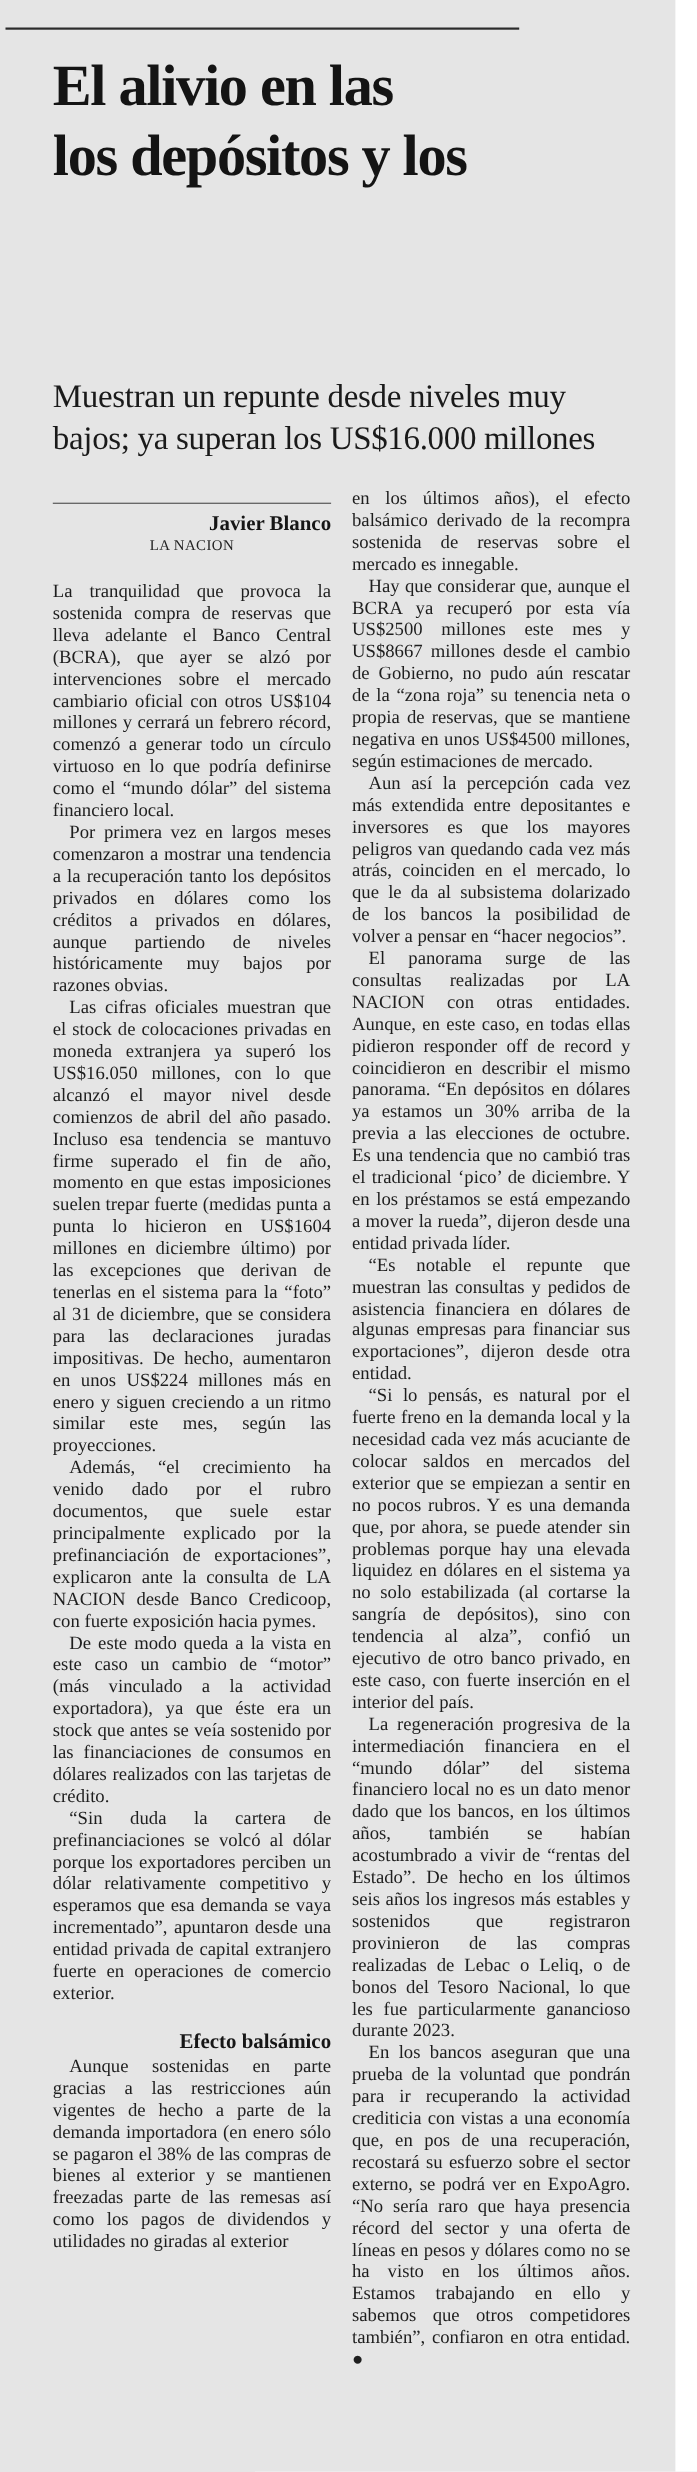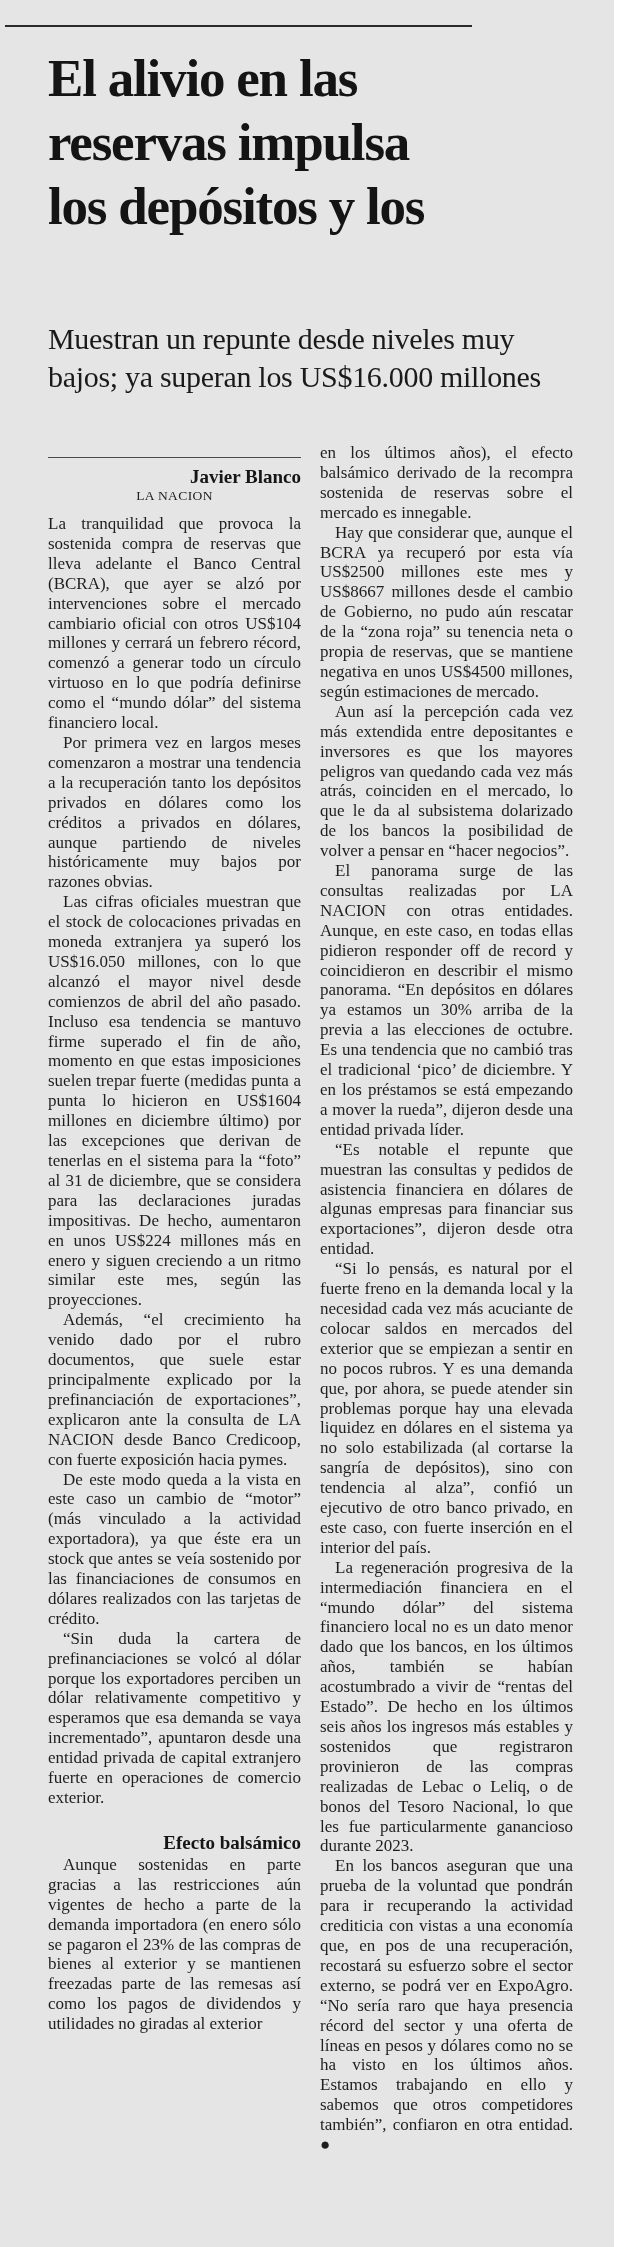--- a/index.html
+++ b/index.html
@@ -31,21 +31,21 @@
     width: 470px;
     font-size: 53px;
     line-height: 64px;
     font-weight: 700;
     letter-spacing: -1.2px;
     color: #141414;
   }
   .subtitle {
     position: absolute;
     left: 48px;
-    top: 320px;
+    top: 342px;
     width: 520px;
     font-size: 30px;
     line-height: 38px;
     font-weight: 400;
     letter-spacing: -0.3px;
     color: #1a1a1a;
   }
   .columns {
     position: absolute;
     left: 48px;
@@ -78,41 +78,40 @@
     font-size: 13.5px;
     line-height: 16px;
     letter-spacing: 0.4px;
     text-align: center;
     color: #222222;
   }
   .col p {
     margin: 0;
     padding: 0;
   }
-  .col p.first-body { margin-top: 10px; }
+  .col p.first-body { margin-top: 24px; }
   .col p.indent { text-indent: 15px; }
   .subhead {
     margin: 24px 0 1px 0;
     font-size: 19px;
     line-height: 22px;
     font-weight: 700;
     text-align: right;
     color: #161616;
   }
 </style>
 </head>
 <body>
 
 <div class="page">
 
   <div class="top-rule"></div>
 
   <h1 class="headline" style="margin:0;">
     <div>El alivio en las</div>
-    <div>reservas impulsa</div>
     <div>los depósitos y los</div>
   </h1>
 
   <h2 class="subtitle" style="margin:0; font-weight:400;">
     <div>Muestran un repunte desde niveles muy</div>
     <div>bajos; ya superan los US$16.000 millones</div>
   </h2>
 
   <div class="columns">
 
@@ -123,21 +122,21 @@
 
       <p class="first-body">La tranquilidad que provoca la sostenida compra de reservas que lleva adelante el Banco Central (BCRA), que ayer se alzó por intervenciones sobre el mercado cambiario oficial con otros US$104 millones y cerrará un febrero récord, comenzó a generar todo un círculo virtuoso en lo que podría definirse como el “mundo dólar” del sistema financiero local.</p>
       <p class="indent">Por primera vez en largos meses comenzaron a mostrar una tendencia a la recuperación tanto los depósitos privados en dólares como los créditos a privados en dólares, aunque partiendo de niveles históricamente muy bajos por razones obvias.</p>
       <p class="indent">Las cifras oficiales muestran que el stock de colocaciones privadas en moneda extranjera ya superó los US$16.050 millones, con lo que alcanzó el mayor nivel desde comienzos de abril del año pasado. Incluso esa tendencia se mantuvo firme superado el fin de año, momento en que estas imposiciones suelen trepar fuerte (medidas punta a punta lo hicieron en US$1604 millones en diciembre último) por las excepciones que derivan de tenerlas en el sistema para la “foto” al 31 de diciembre, que se considera para las declaraciones juradas impositivas. De hecho, aumentaron en unos US$224 millones más en enero y siguen creciendo a un ritmo similar este mes, según las proyecciones.</p>
       <p class="indent">Además, “el crecimiento ha venido dado por el rubro documentos, que suele estar principalmente explicado por la prefinanciación de exportaciones”, explicaron ante la consulta de LA NACION desde Banco Credicoop, con fuerte exposición hacia pymes.</p>
       <p class="indent">De este modo queda a la vista en este caso un cambio de “motor” (más vinculado a la actividad exportadora), ya que éste era un stock que antes se veía sostenido por las financiaciones de consumos en dólares realizados con las tarjetas de crédito.</p>
       <p class="indent">“Sin duda la cartera de prefinanciaciones se volcó al dólar porque los exportadores perciben un dólar relativamente competitivo y esperamos que esa demanda se vaya incrementado”, apuntaron desde una entidad privada de capital extranjero fuerte en operaciones de comercio exterior.</p>
 
       <h3 class="subhead">Efecto balsámico</h3>
 
-      <p class="indent">Aunque sostenidas en parte gracias a las restricciones aún vigentes de hecho a parte de la demanda importadora (en enero sólo se pagaron el 23% de las compras de bienes al exterior y se mantienen freezadas parte de las remesas así como los pagos de dividendos y utilidades no giradas al exterior</p>
+      <p class="indent">Aunque sostenidas en parte gracias a las restricciones aún vigentes de hecho a parte de la demanda importadora (en enero sólo se pagaron el 38% de las compras de bienes al exterior y se mantienen freezadas parte de las remesas así como los pagos de dividendos y utilidades no giradas al exterior</p>
     </div>
 
     <div class="col">
       <p>en los últimos años), el efecto balsámico derivado de la recompra sostenida de reservas sobre el mercado es innegable.</p>
       <p class="indent">Hay que considerar que, aunque el BCRA ya recuperó por esta vía US$2500 millones este mes y US$8667 millones desde el cambio de Gobierno, no pudo aún rescatar de la “zona roja” su tenencia neta o propia de reservas, que se mantiene negativa en unos US$4500 millones, según estimaciones de mercado.</p>
       <p class="indent">Aun así la percepción cada vez más extendida entre depositantes e inversores es que los mayores peligros van quedando cada vez más atrás, coinciden en el mercado, lo que le da al subsistema dolarizado de los bancos la posibilidad de volver a pensar en “hacer negocios”.</p>
       <p class="indent">El panorama surge de las consultas realizadas por LA NACION con otras entidades. Aunque, en este caso, en todas ellas pidieron responder off de record y coincidieron en describir el mismo panorama. “En depósitos en dólares ya estamos un 30% arriba de la previa a las elecciones de octubre. Es una tendencia que no cambió tras el tradicional ‘pico’ de diciembre. Y en los préstamos se está empezando a mover la rueda”, dijeron desde una entidad privada líder.</p>
       <p class="indent">“Es notable el repunte que muestran las consultas y pedidos de asistencia financiera en dólares de algunas empresas para financiar sus exportaciones”, dijeron desde otra entidad.</p>
       <p class="indent">“Si lo pensás, es natural por el fuerte freno en la demanda local y la necesidad cada vez más acuciante de colocar saldos en mercados del exterior que se empiezan a sentir en no pocos rubros. Y es una demanda que, por ahora, se puede atender sin problemas porque hay una elevada liquidez en dólares en el sistema ya no solo estabilizada (al cortarse la sangría de depósitos), sino con tendencia al alza”, confió un ejecutivo de otro banco privado, en este caso, con fuerte inserción en el interior del país.</p>
       <p class="indent">La regeneración progresiva de la intermediación financiera en el “mundo dólar” del sistema financiero local no es un dato menor dado que los bancos, en los últimos años, también se habían acostumbrado a vivir de “rentas del Estado”. De hecho en los últimos seis años los ingresos más estables y sostenidos que registraron provinieron de las compras realizadas de Lebac o Leliq, o de bonos del Tesoro Nacional, lo que les fue particularmente ganancioso durante 2023.</p>

